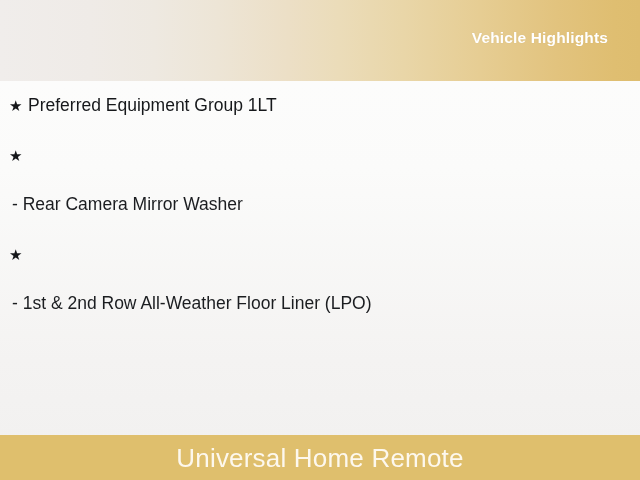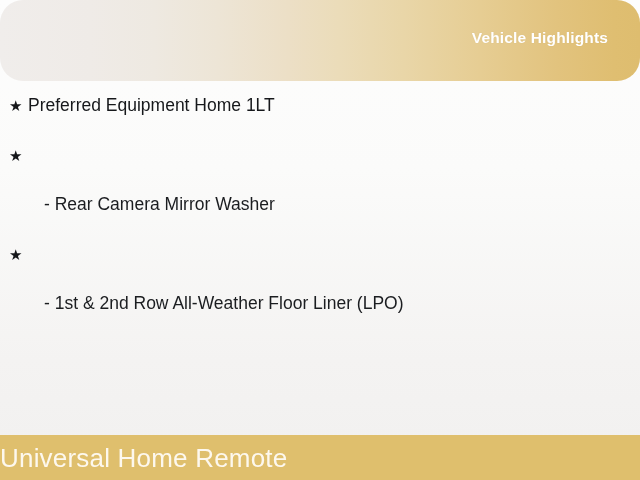--- a/index.html
+++ b/index.html
@@ -35,21 +35,20 @@
         #eee9e1 24%,
         #ede5d6 34%,
         #ecdfc6 45%,
         #ebdcb9 53%,
         #e9d6a8 63%,
         #e6cd93 75%,
         #e2c37e 87%,
         #dfbe71 96%,
         #debd6f 100%);
     box-sizing: border-box;
-    border-radius: 23px;
   }
 
   #header-title {
     position: absolute;
     right: 32px;
     top: 29px;
     font-size: 15.5px;
     font-weight: bold;
     color: #ffffff;
     letter-spacing: 0.15px;
@@ -89,37 +88,37 @@
     flex: 0 0 auto;
   }
 
   li.hl-row.main .hl-label {
     font-size: 17.5px;
     color: #16181b;
     white-space: nowrap;
   }
 
   li.hl-row.sub {
-    padding-left: 44px;
+    padding-left: 12px;
   }
 
   li.hl-row.sub .hl-label {
     font-size: 17.5px;
     color: #1b1d20;
     white-space: nowrap;
   }
 
   
   #footer {
     flex: 0 0 45px;
     height: 45px;
     background: #dfbf6d;
     display: flex;
     align-items: center;
-    justify-content: flex-start;
+    justify-content: center;
   }
 
   #footer-title {
     font-size: 26px;
     font-weight: normal;
     color: #fdf8ee;
     letter-spacing: 0.2px;
     white-space: nowrap;
     line-height: 1;
   }
@@ -130,21 +129,21 @@
 <div id="page">
 
   <div id="header">
     <div id="header-title">Vehicle Highlights</div>
   </div>
 
   <div id="content">
     <ul id="highlights">
         <li class="hl-row main">
           <span class="bullet">★</span>
-          <span class="hl-label">Preferred Equipment Home 1LT</span>
+          <span class="hl-label">Preferred Equipment Group 1LT</span>
         </li>
         <li class="hl-row main">
           <span class="bullet">★</span>
         </li>
         <li class="hl-row sub">
           <span class="hl-label">- Rear Camera Mirror Washer</span>
         </li>
         <li class="hl-row main">
           <span class="bullet">★</span>
         </li>

